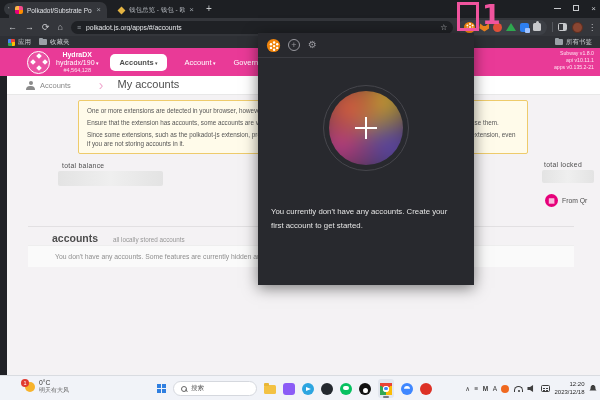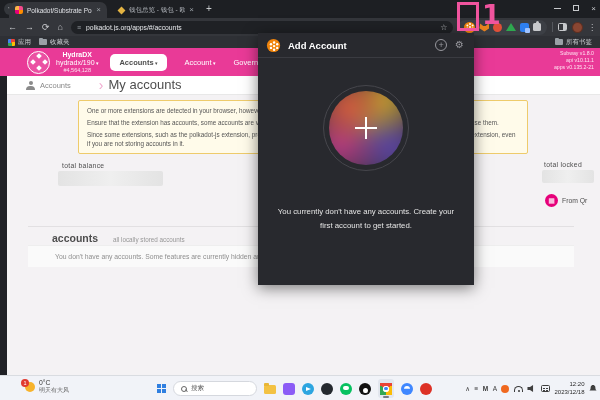--- a/index.html
+++ b/index.html
@@ -68,21 +68,21 @@
   .nav-item::after { content:" ▾"; font-size:5px; }
   .nav-item.active { background:#fff; color:#4e4e4e; padding:4px 9px; border-radius:5px; font-weight:bold; }
   .versions { position:absolute; right:6px; top:2px; text-align:right; font-size:5.2px; line-height:1.3; color:#ffe3f1; }
 
   .subnav { position:absolute; left:0; top:76px; width:600px; height:19px; background:#fff; border-bottom:1px solid #e8e8e8; display:flex; align-items:center; }
   .person { position:relative; width:9px; height:9px; margin-left:26px; }
   .person::before { content:""; position:absolute; left:2.5px; top:0; width:4px; height:4px; border-radius:50%; background:#8a8a8a; }
   .person::after { content:""; position:absolute; left:0; bottom:0; width:9px; height:4px; border-radius:4px 4px 0 0; background:#8a8a8a; }
   .subnav-section { font-size:7.5px; color:#8a8a8a; margin-left:5px; }
   .subnav-chev { font-size:14px; color:#f0a9cf; margin-left:28px; font-weight:300; line-height:1; }
-  .subnav-tab { position:relative; font-size:13px; color:#4e4e4e; margin-left:5px; padding-bottom:2px; }
+  .subnav-tab { position:relative; font-size:11px; color:#4e4e4e; margin-left:14px; padding-bottom:2px; }
   .subnav-tab::after { content:""; position:absolute; left:0; right:0; bottom:-5px; height:2px; background:#e6007a; }
 
   
   .content { position:absolute; left:0; top:95px; width:600px; height:280px; background:#f4f2f4; }
   .left-strip { position:absolute; left:0; top:-19px; width:7px; height:299px; background:#202126; z-index:3; }
   .warnbox { position:absolute; left:78px; top:5px; width:450px; height:54px; background:#fffbea; border:1px solid #eecb6b; border-radius:2px; padding:5px 8px; overflow:hidden; }
   .warnbox p { font-size:6.3px; color:#555; line-height:1.45; margin-bottom:3px; }
   .lbl { position:absolute; font-size:6.8px; color:#4e4e4e; letter-spacing:.3px; }
   .skel { position:absolute; background:linear-gradient(90deg,#e3e3e3,#efefef,#e3e3e3); border-radius:2px; }
   .filter { position:absolute; left:28px; top:97px; width:146px; height:28px; background:#fff; border:1px solid #d9d9d9; border-radius:3px; font-size:6.8px; color:#444; padding:2px 7px 12px; outline:none; }
@@ -110,21 +110,21 @@
       radial-gradient(circle at 32% 28%, rgba(225,95,60,.95), transparent 42%),
       radial-gradient(circle at 68% 22%, rgba(215,175,45,.9), transparent 40%),
       radial-gradient(circle at 24% 66%, rgba(200,60,140,.9), transparent 45%),
       radial-gradient(circle at 74% 68%, rgba(95,70,170,.95), transparent 46%),
       radial-gradient(circle at 52% 48%, rgba(75,145,85,.85), transparent 38%),
       #3a3340; }
   .plus-cross { position:absolute; left:108px; top:95px; width:0; height:0; z-index:2; }
   .plus-cross i { position:absolute; background:#fff; }
   .plus-cross i.h { left:-11px; top:-0.75px; width:22px; height:1.5px; }
   .plus-cross i.v { left:-0.75px; top:-11px; width:1.5px; height:22px; }
-  .pop-empty { position:absolute; left:13px; top:172px; width:190px; text-align:center; font-size:7.8px; line-height:1.75; color:#e4e4e4; }
+  .pop-empty { position:absolute; left:13px; top:172px; width:190px; font-size:7.8px; line-height:1.75; color:#e4e4e4; }
 
   
   .anno-box { position:absolute; left:457px; top:2px; width:22px; height:29px; border:3px solid #f0549e; z-index:10; }
   .anno-num { position:absolute; left:482px; top:-1px; font-size:27px; font-weight:800; color:#f0549e; z-index:10; font-family:"DejaVu Sans",sans-serif; }
 
   
   .taskbar { position:absolute; left:0; top:375px; width:600px; height:25px; background:#f1f3f8; border-top:1px solid #d9dce1; }
   .weather { position:absolute; left:25px; top:3px; display:flex; gap:4px; }
   .w-icon { position:relative; width:10px; height:10px; border-radius:50%; background:#f7b32b; margin-top:3px; }
   .w-badge { position:absolute; left:-4px; top:-3px; width:8px; height:8px; border-radius:50%; background:#e03b2f; color:#fff; font-size:5.5px; text-align:center; line-height:8px; }
@@ -310,21 +310,20 @@
     <div class="acc-heading">accounts</div>
     <div class="acc-sub">all locally stored accounts</div>
     <div class="empty-row">
       <div class="empty-text">You don't have any accounts. Some features are currently hidden and will only become available once you have accounts.</div>
     </div>
   </div>
 
   <div class="popup">
     <div class="pop-header">
       <span class="pd-logo pop-logo"></span>
-      <span class="pop-title">Add Account</span>
       <span class="pop-plus i-plus"></span>
       <span class="pop-gear i-gear"></span>
     </div>
     <div class="ident-ring"></div>
     <div class="blob">
         <div class="grad"></div>
       </div>
     <div class="plus-cross">
         <i class="h"></i>
         <i class="v"></i>

